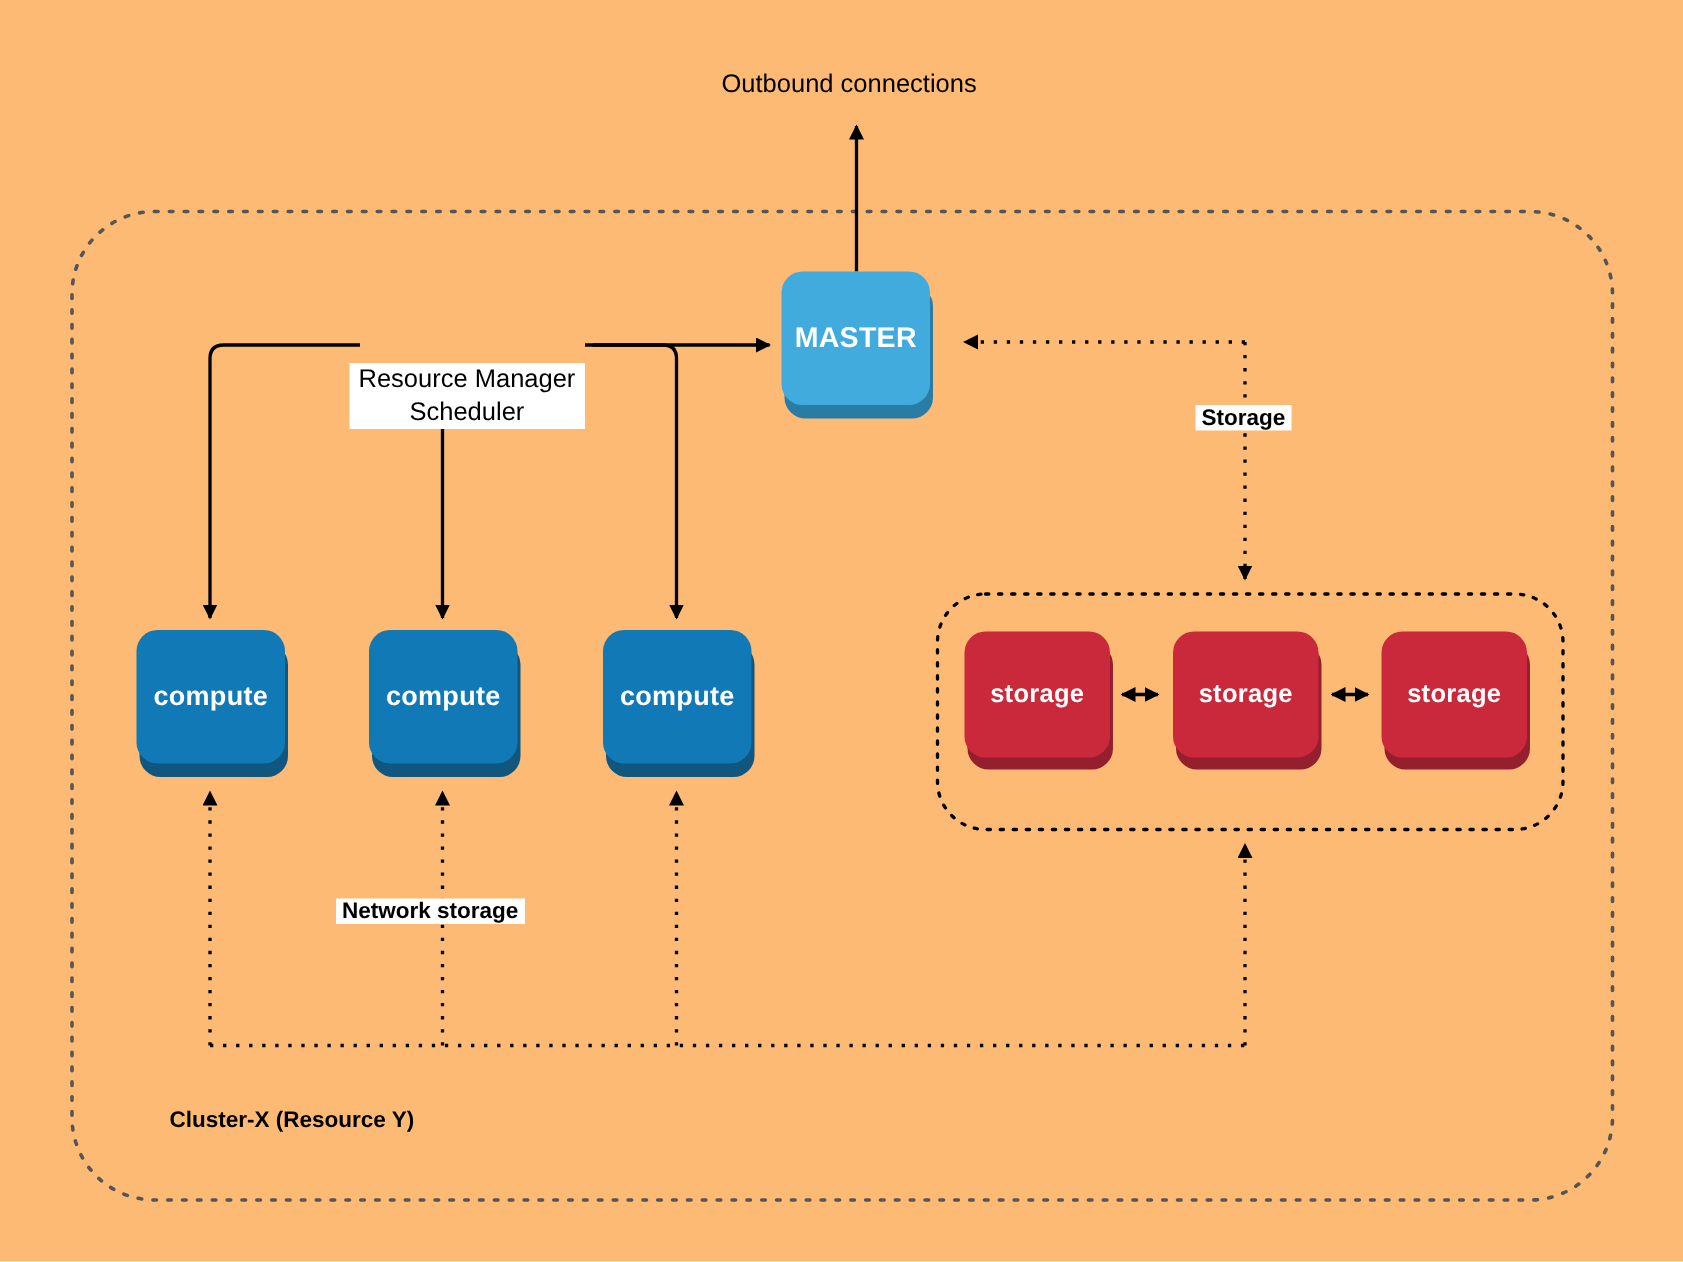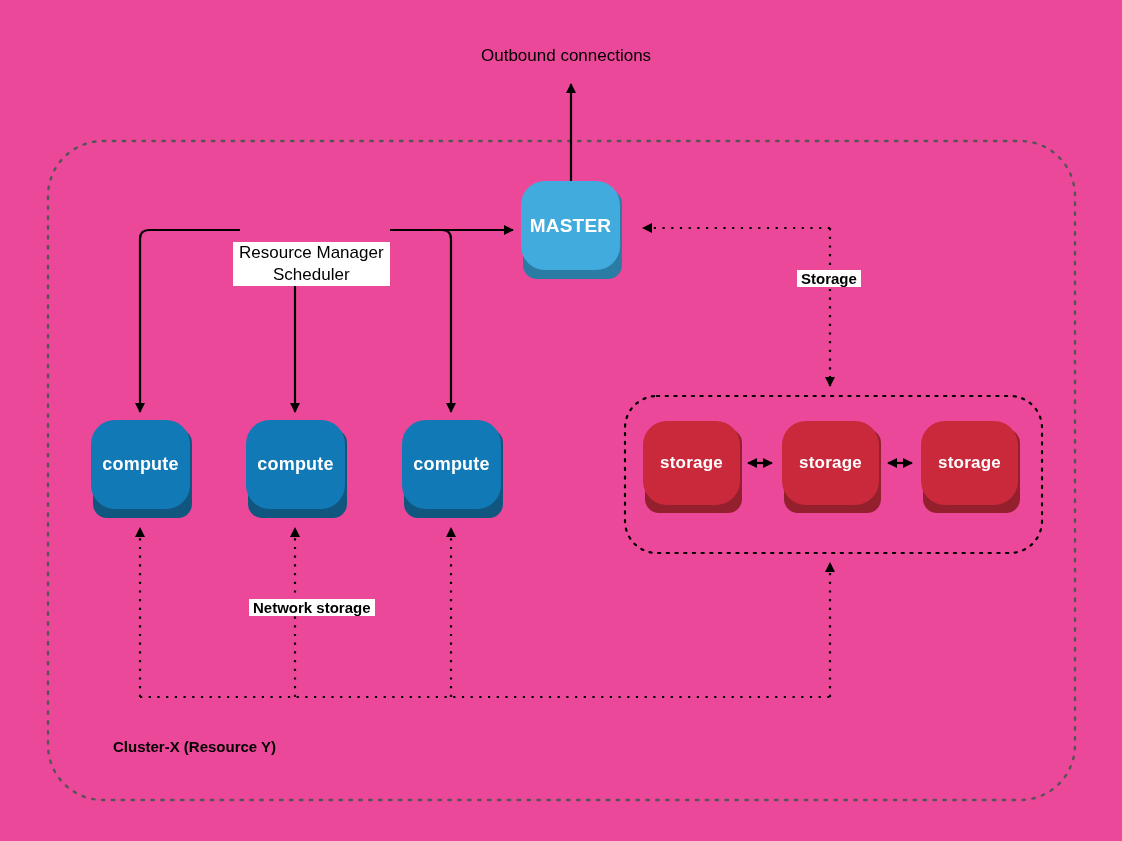--- a/index.html
+++ b/index.html
@@ -7,36 +7,36 @@
     padding: 0;
     background: #ffffff;
   }
   body {
     font-family: "Liberation Sans", sans-serif;
   }
   #canvas {
     position: relative;
     width: 1122px;
     height: 841px;
-    background: #ec4899;
+    background: #fdba74;
     overflow: hidden;
   }
   #diagram-svg {
     position: absolute;
     left: 0;
     top: 0;
     width: 1122px;
     height: 841px;
   }
   .node {
     position: absolute;
     display: flex;
     align-items: center;
     justify-content: center;
-    border-radius: 24px;
+    border-radius: 14px;
     color: #ffffff;
     font-weight: bold;
     font-family: "Liberation Sans", sans-serif;
     box-sizing: border-box;
     z-index: 5;
   }
   .node .node-label {
     pointer-events: none;
     letter-spacing: 0.2px;
   }
@@ -144,21 +144,21 @@
 
   <div class="plain-label label-outbound" style="left: 481px; top: 46px;">Outbound connections</div>
 
   <div class="plain-label label-rm" style="left: 233px; top: 206px; text-align:center;">
     <div>Resource Manager</div>
     <div>Scheduler</div>
   </div>
 
   <div class="plain-label label-bold" style="left: 797px; top: 270px;">Storage</div>
 
-  <div class="plain-label label-bold" style="left: 224px; top: 599px; margin-left: 25px;">Network storage</div>
+  <div class="plain-label label-bold" style="left: 224px; top: 599px;">Network storage</div>
 
   <div class="plain-label label-cluster" style="left: 113px; top: 738px;">Cluster-X (Resource Y)</div>
 
   <div class="node-3d-shadow shadow-master" style="left: 523px; top: 190px; width: 99px; height: 89px;"></div>
   <div class="node node-master" style="left: 521px; top: 181px; width: 99px; height: 89px;">
     <span class="node-label">MASTER</span>
   </div>
 
   <div class="node-3d-shadow shadow-compute" style="left: 93px; top: 429px; width: 99px; height: 89px;"></div>
   <div class="node node-compute" style="left: 91px; top: 420px; width: 99px; height: 89px;">

